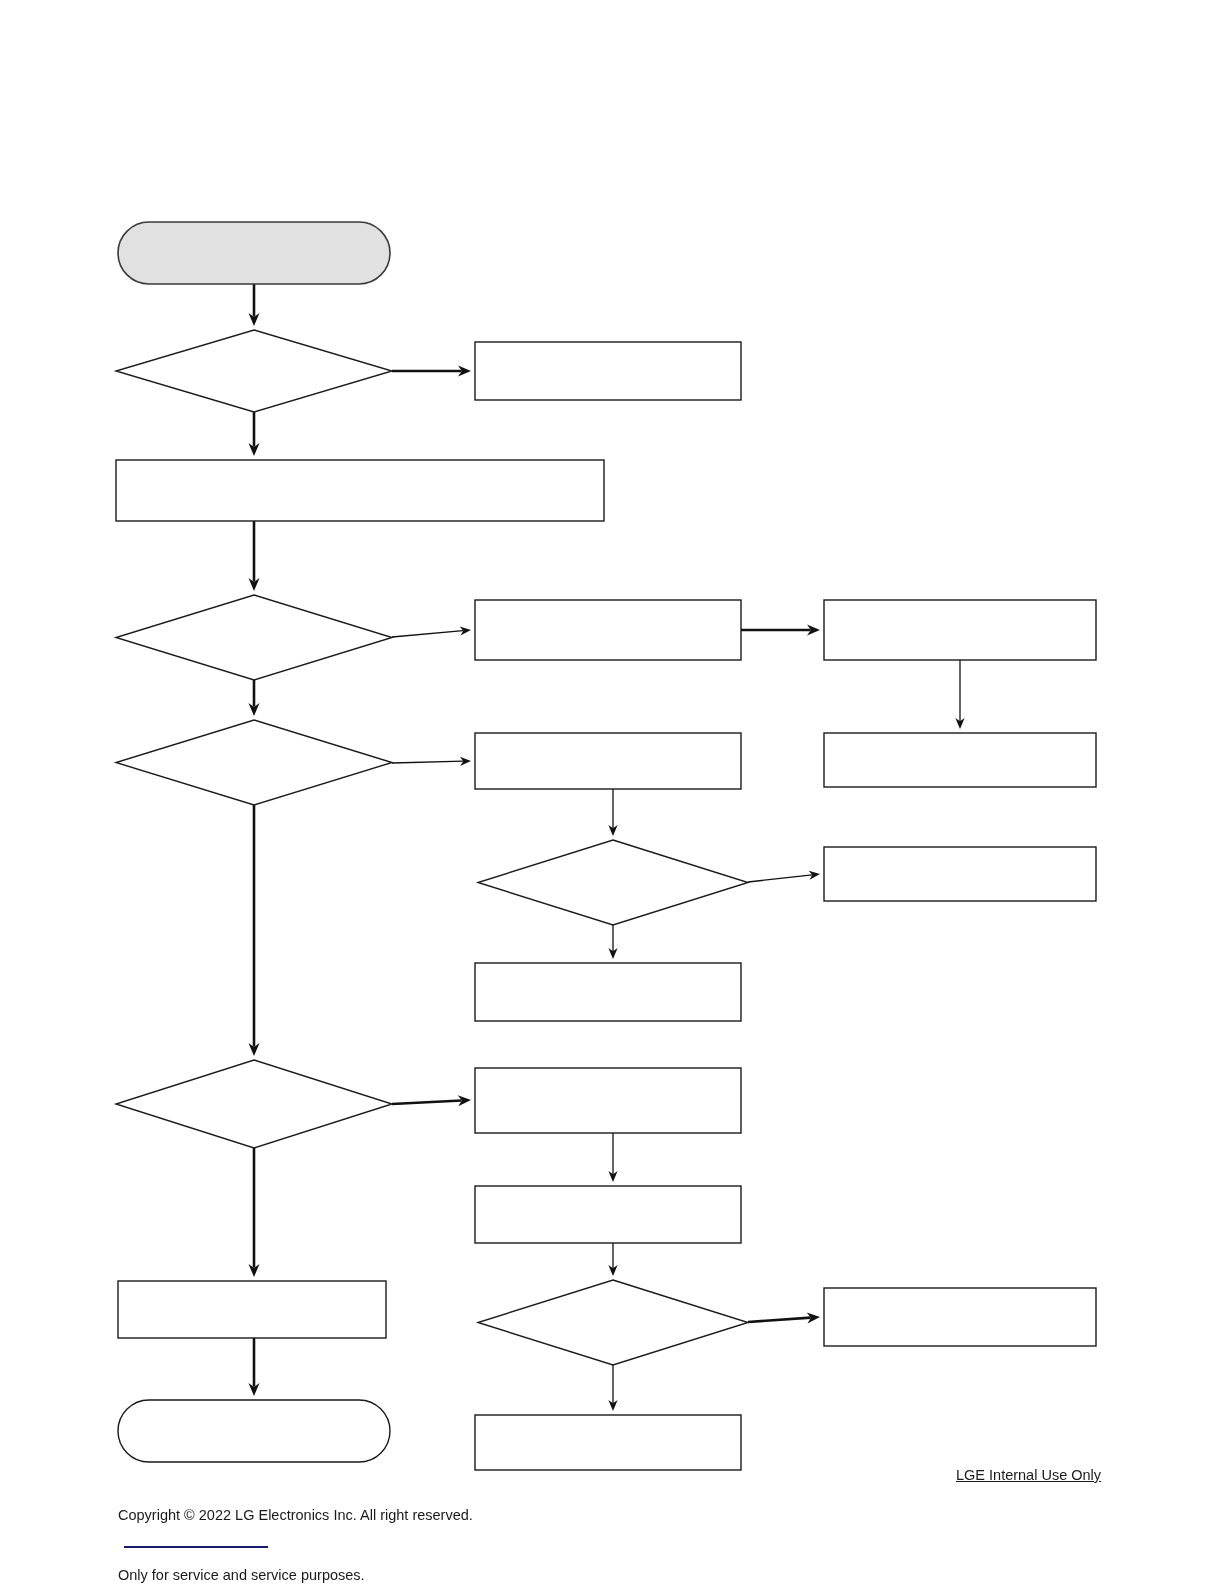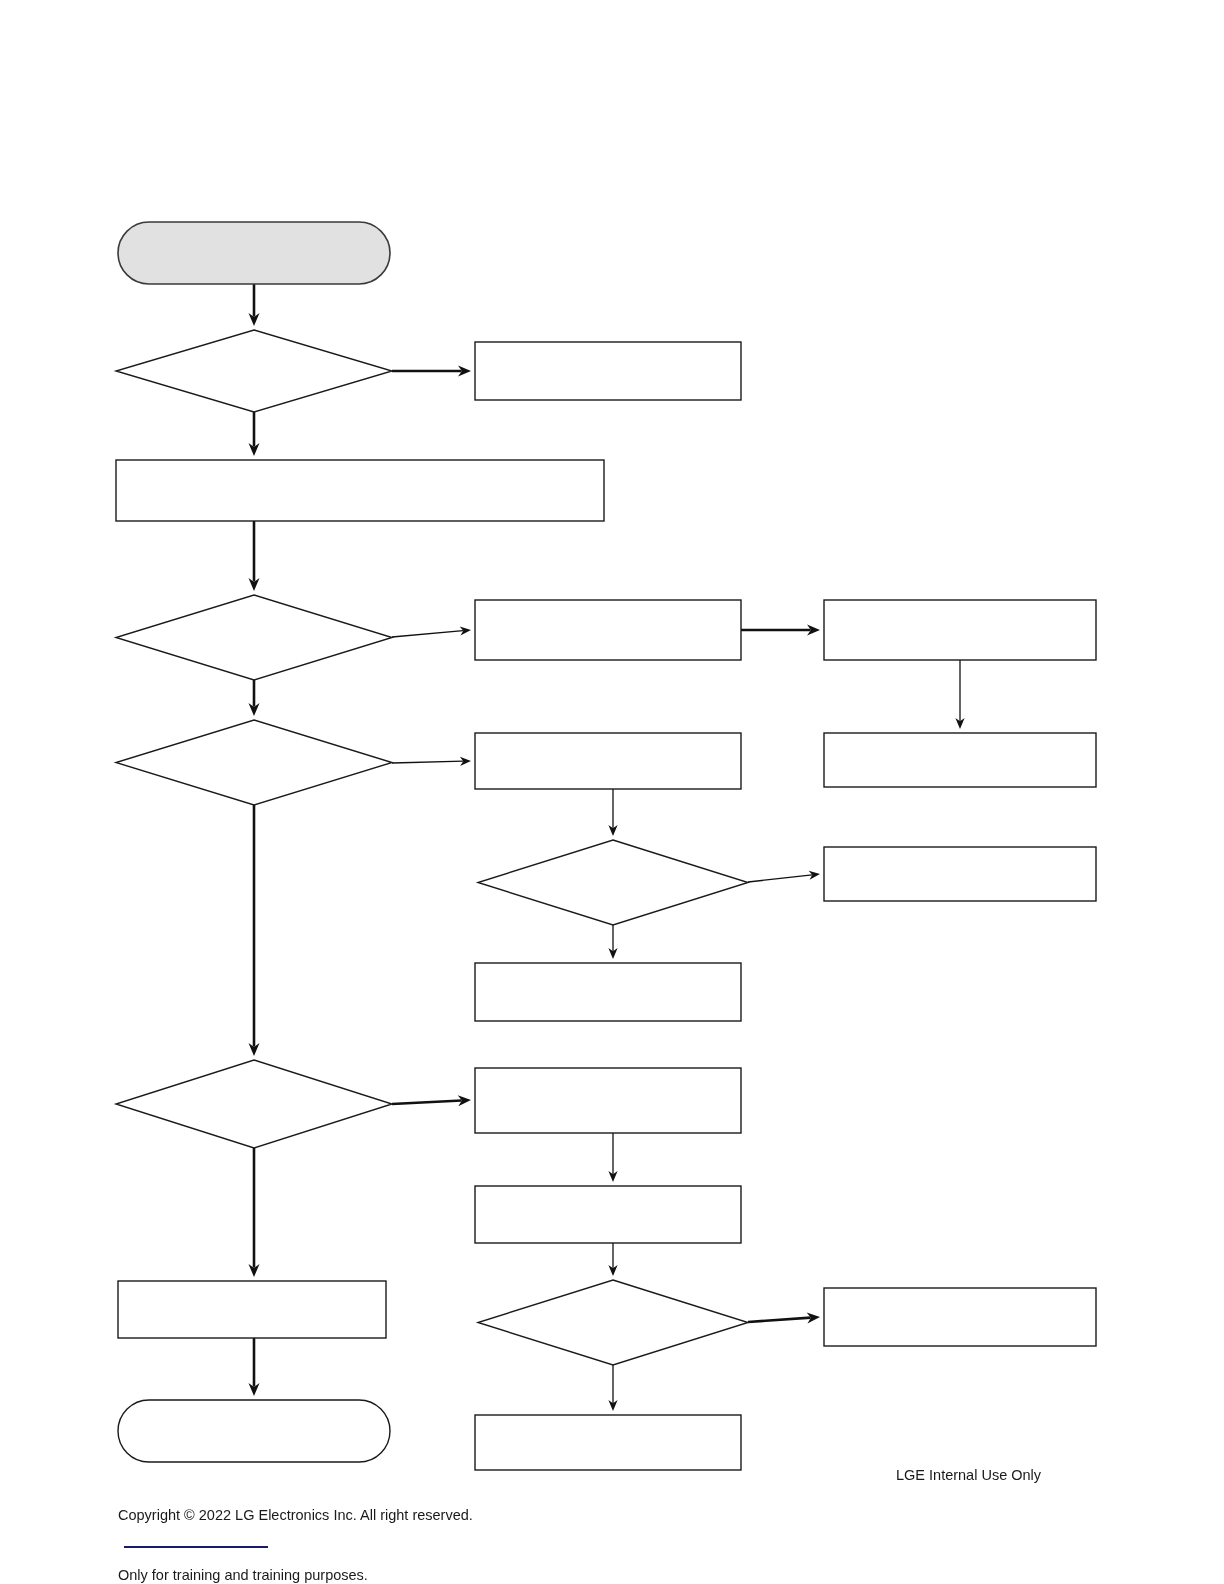--- a/index.html
+++ b/index.html
@@ -56,26 +56,27 @@
     position: absolute;
     left: 118px;
     top: 1px;
     font-size: 14.5px;
     line-height: 20px;
     color: #1a1a1a;
     white-space: pre;
   }
   .footer-right {
     position: absolute;
-    left: 896px;
+    left: 956px;
     top: 1px;
     font-size: 14.5px;
     line-height: 20px;
     color: #1a1a1a;
     white-space: nowrap;
+    text-decoration: underline;
   }
   .footer-rule {
     position: absolute;
     left: 124px;
     top: 82px;
     width: 144px;
     height: 0;
     border-top: 2px solid #191970;
   }
 </style>
@@ -230,19 +231,19 @@
         </g>
         <g>
           <rect x="118" y="1400" width="272" height="62" rx="31" ry="31" class="node-shape"></rect>
         </g>
       </g>
   </svg>
 
   <div class="footer">
     <div class="footer-left">
       <div>Copyright © 2022 LG Electronics Inc. All right reserved.</div>
-      <div>Only for training and training purposes.</div>
+      <div>Only for service and service purposes.</div>
     </div>
     <div class="footer-right">LGE Internal Use Only</div>
     <div class="footer-rule"></div>
   </div>
 
 </div>
 
 </body></html>

